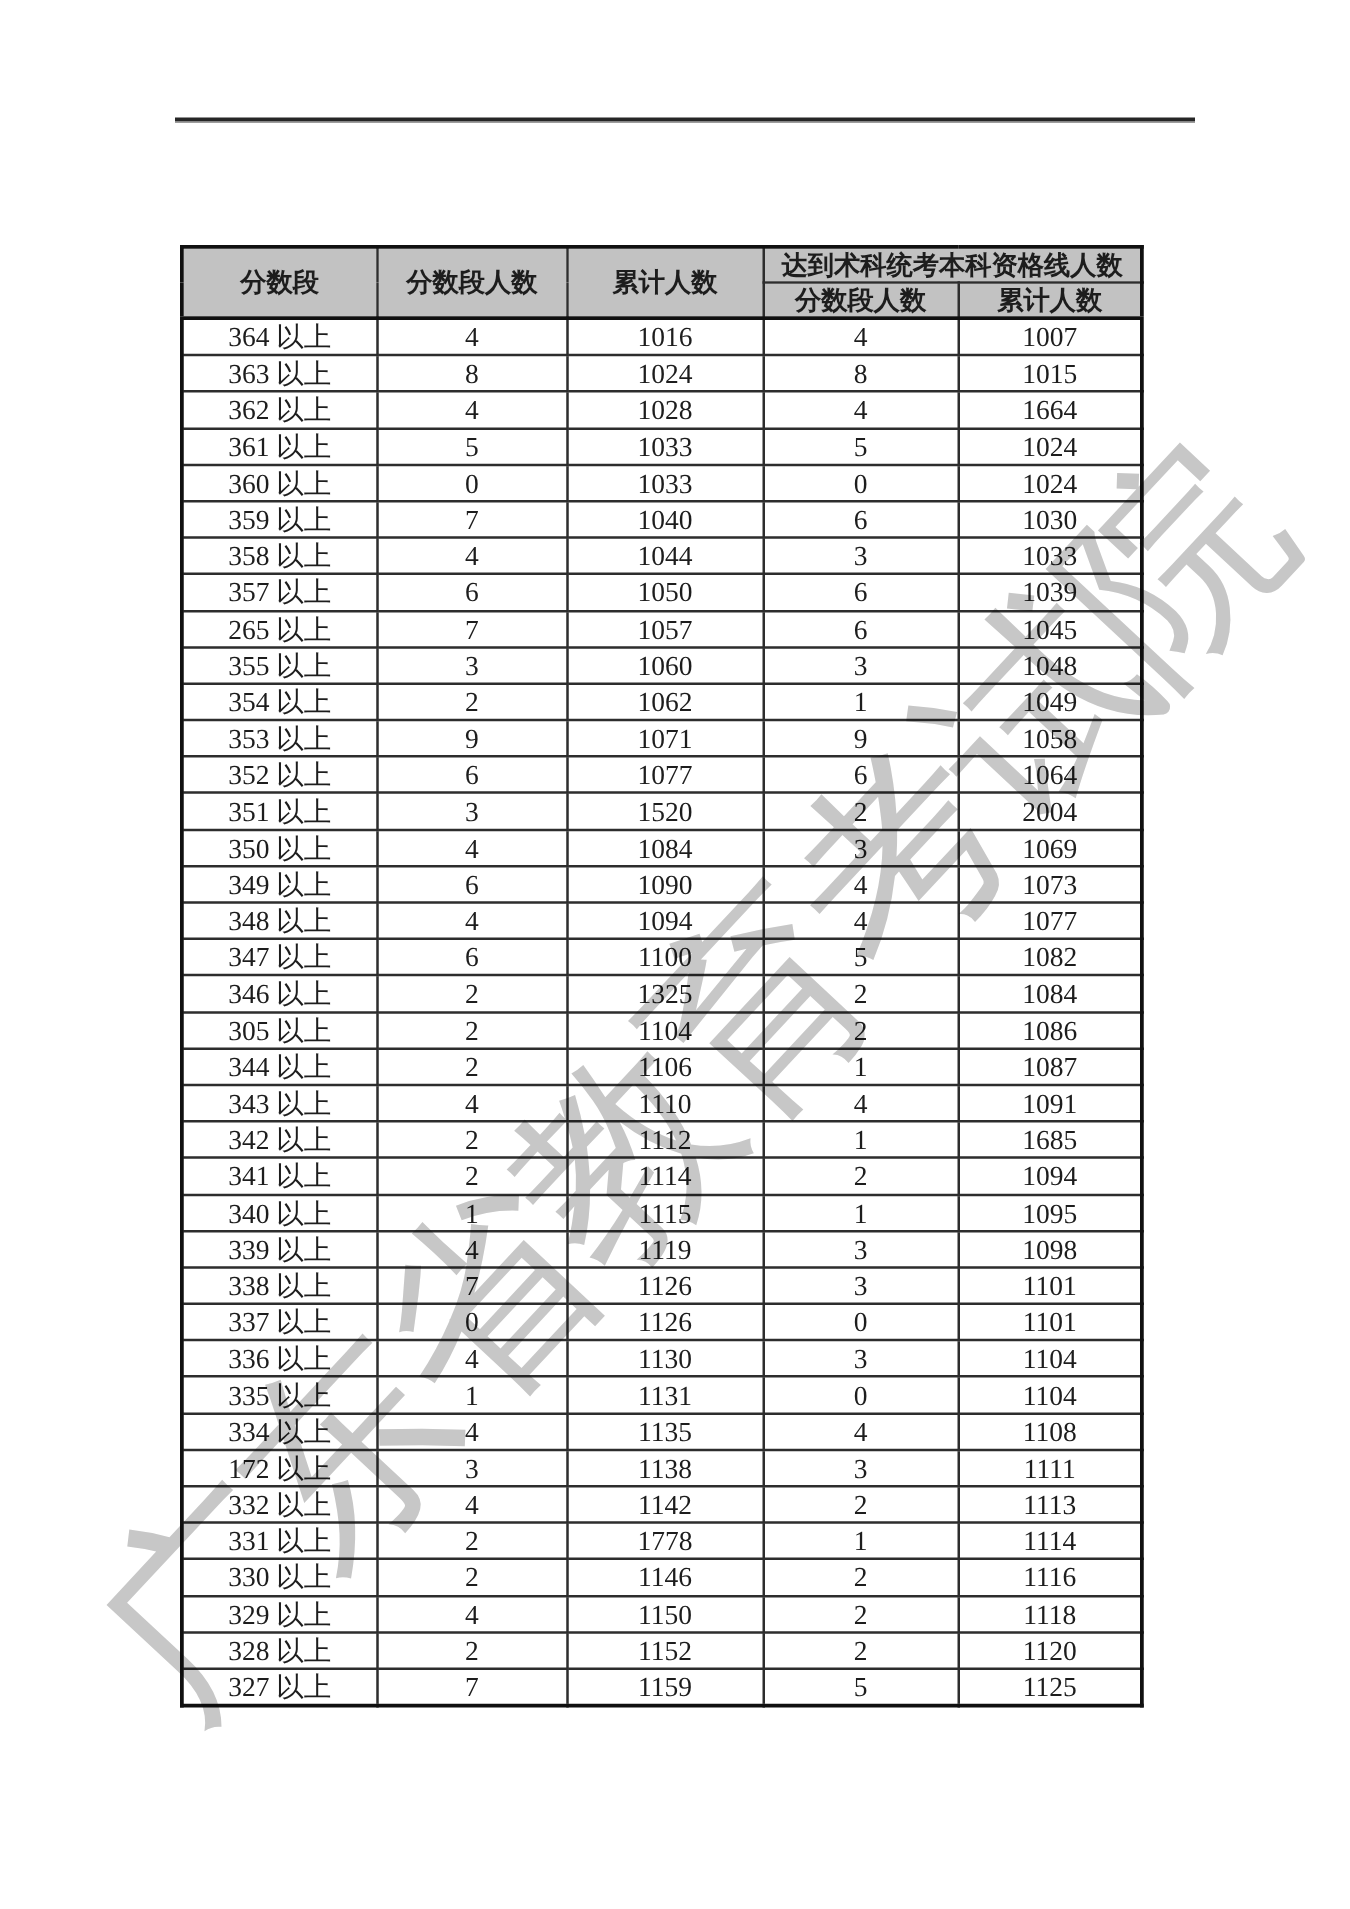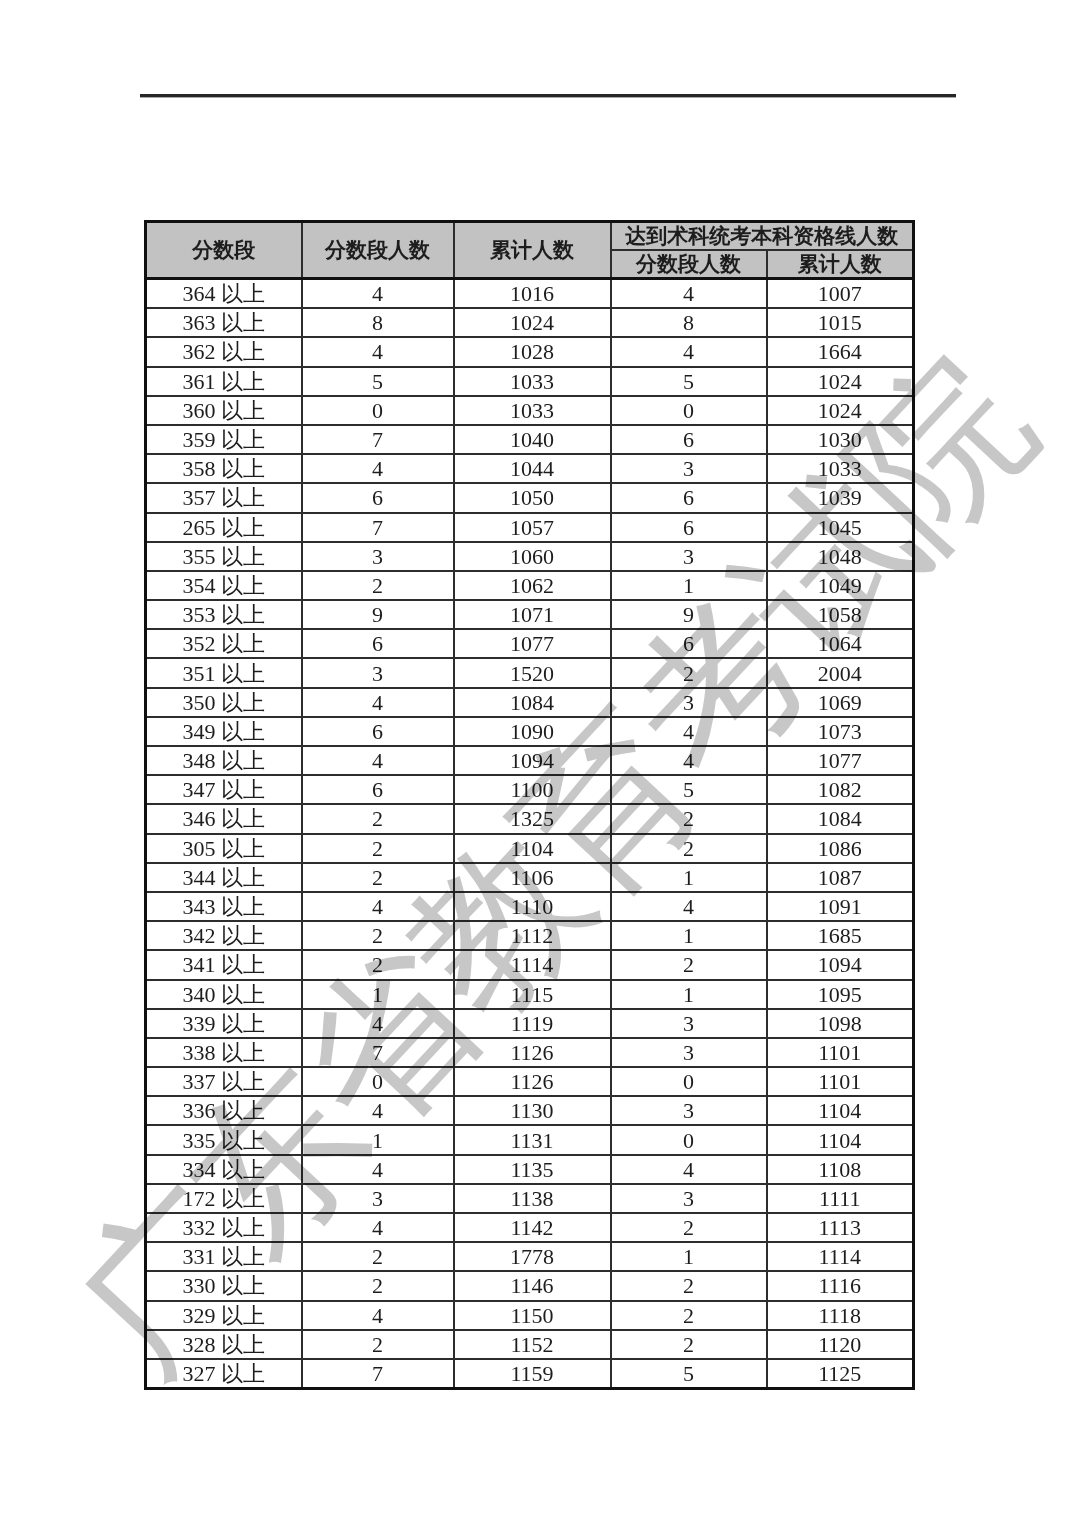--- a/index.html
+++ b/index.html
@@ -45,21 +45,20 @@
     left: 144px;
     top: 196px;
     z-index: 1;
   }
   table.score-table {
     border-collapse: collapse;
     table-layout: fixed;
     width: 768px;
     border: 3px solid #101010;
     background: transparent;
-    margin-top: 24px;
   }
   table.score-table th,
   table.score-table td {
     border: 2px solid #2d2d2d;
     text-align: center;
     vertical-align: middle;
     color: #1d1d1d;
     padding: 0;
     overflow: hidden;
   }

